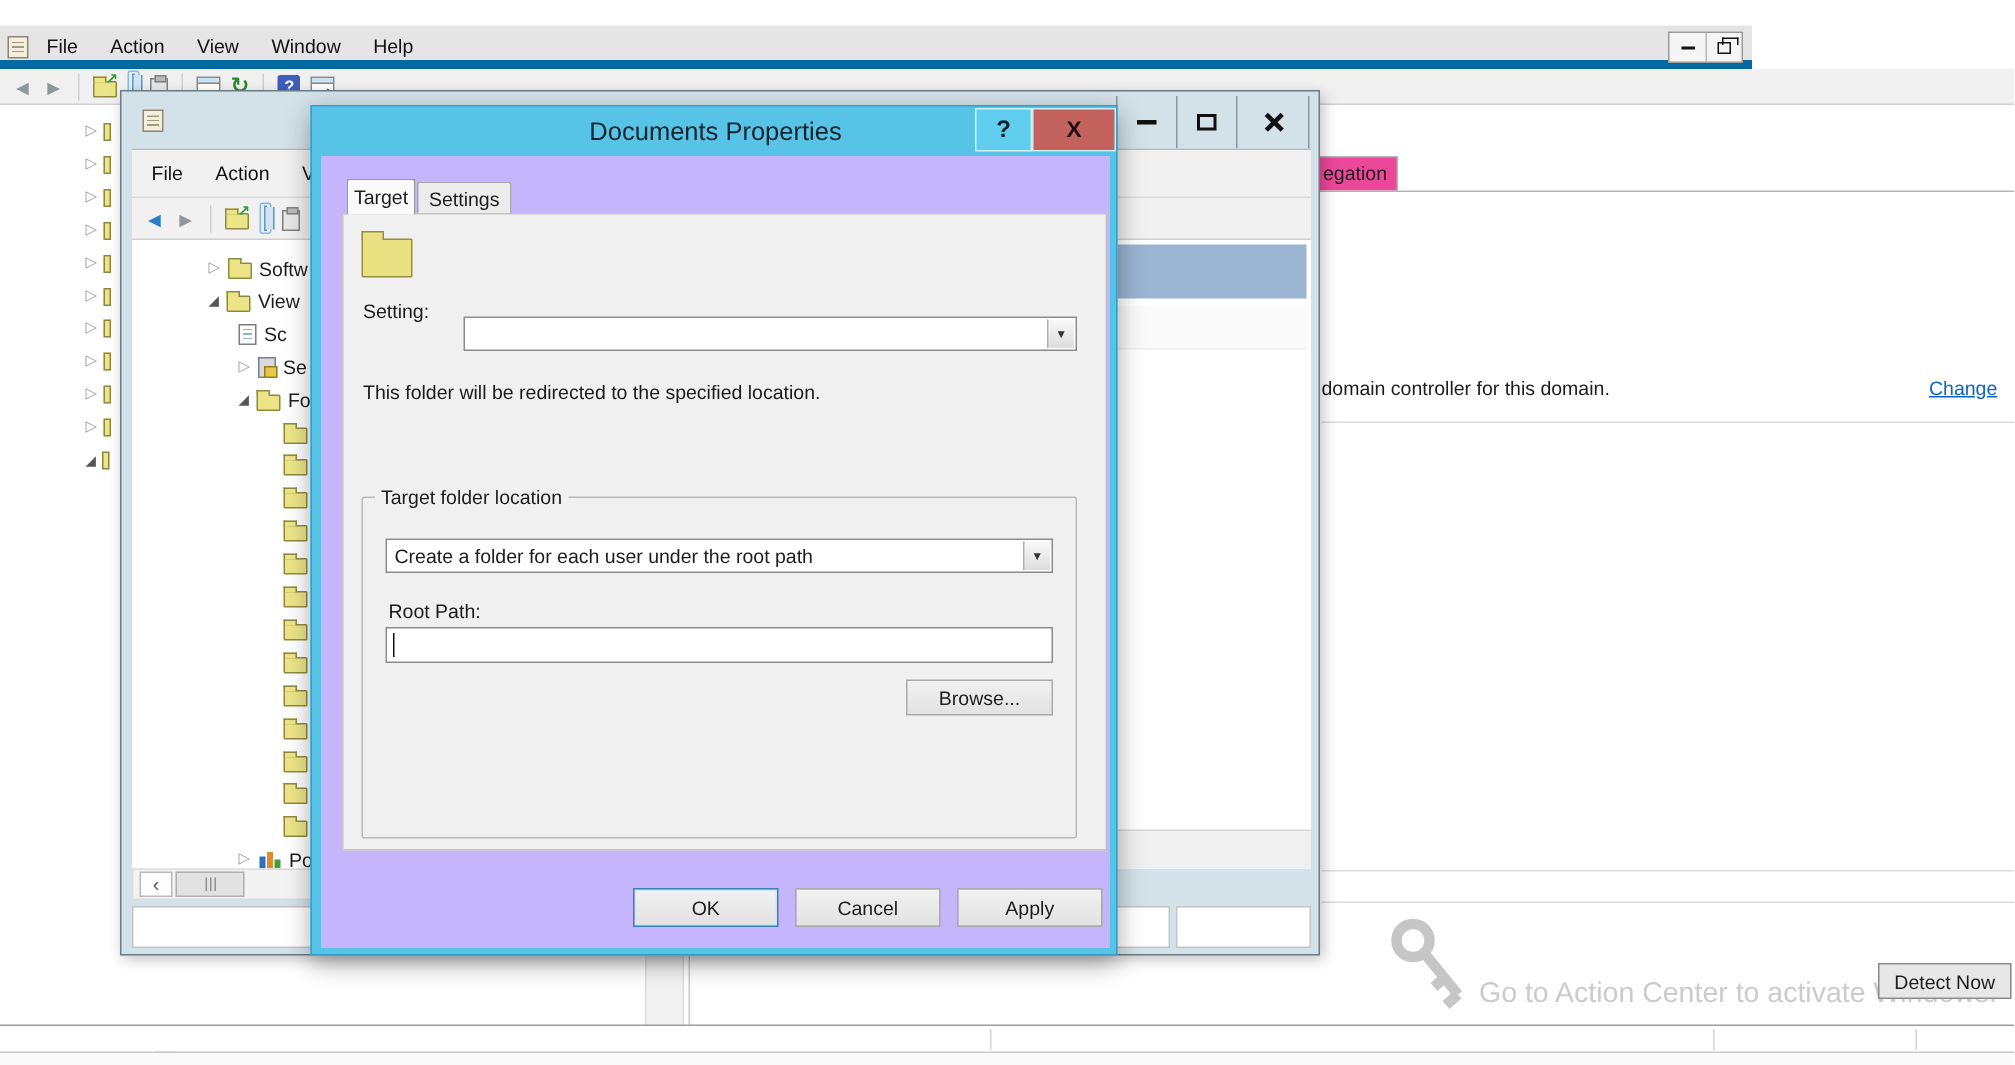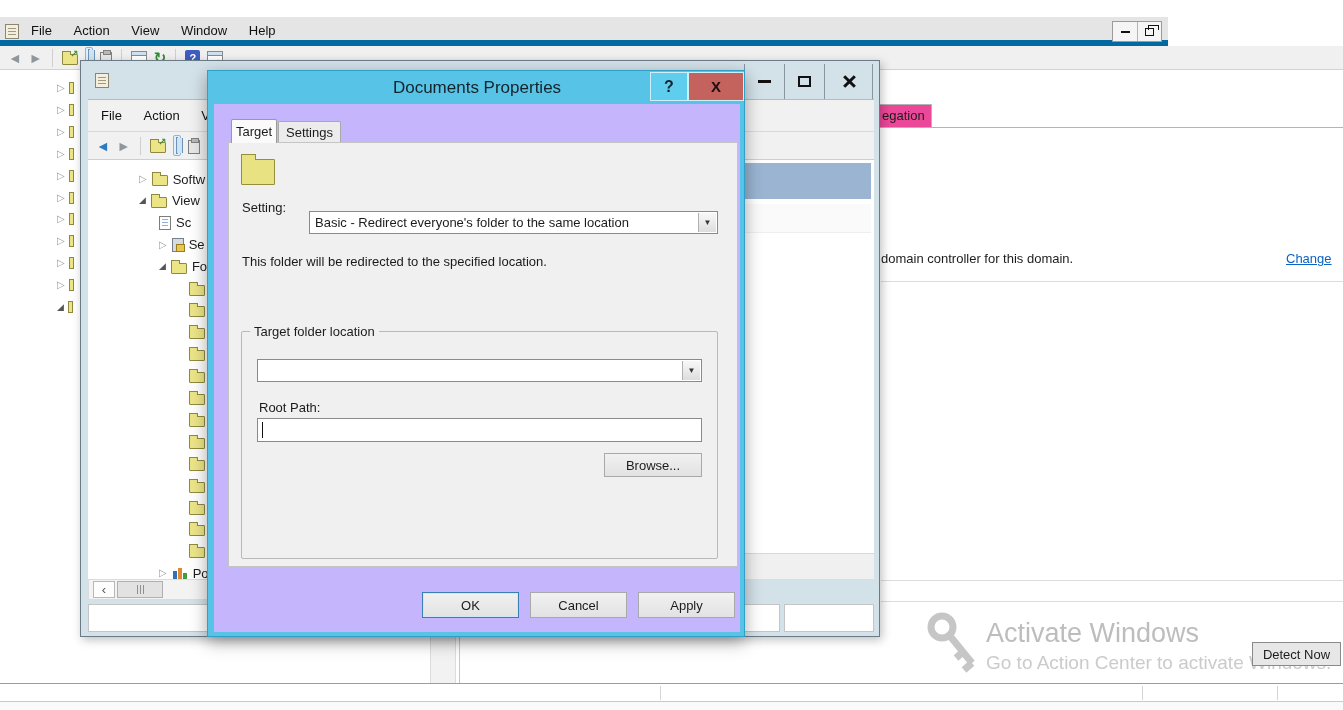--- a/index.html
+++ b/index.html
@@ -254,21 +254,20 @@
   <div class="abs rp-line" style="left:881px;top:601px;width:462px;"></div>
 
   <svg class="abs" style="left:923px;top:610px;" width="58" height="64" viewBox="0 0 58 64">
     <g fill="none" stroke="#c6c6c6" stroke-width="7">
       <circle cx="19" cy="17" r="11"></circle>
       <path d="M27 26 L49 53"></path>
       <path d="M41 41 L33 48"></path>
       <path d="M49 53 L41 60"></path>
     </g>
   </svg>
-  <div class="abs wm-title" style="left:986px;top:618px;">Activate Windows</div>
   <div class="abs wm-sub" style="left:986px;top:652px;">Go to Action Center to activate Windows.</div>
   <div class="abs detect-btn">Detect Now</div>
 
   <div class="abs statusbar-topline"></div>
   <div class="abs statusbar">
     <span class="status-div" style="left:660px;"></span>
     <span class="status-div" style="left:1142px;"></span>
     <span class="status-div" style="left:1277px;"></span>
   </div>
   <div class="abs statusbar-bottomline"></div>
@@ -398,33 +397,33 @@
 
     <div class="abs dlg-body">
       <div class="tab active">Target</div>
       <div class="tab inactive">Settings</div>
       <div class="abs tab-page"></div>
 
       <div class="abs big-folder"></div>
 
       <div class="abs dlg-text" style="left:28px;top:96px;">Setting:</div>
       <div class="abs combo" style="left:95px;top:107px;width:409px;height:23px;">
-        <span class="val">Basic - Redirect everyone's folder to the same location</span>
         <span class="dd">
             <span>▼</span>
           </span>
       </div>
 
       <div class="abs groupbox">
         <span class="groupbox-legend">Target folder location</span>
       </div>
 
       <div class="abs dlg-text" style="left:28px;top:150px;">This folder will be redirected to the specified location.</div>
 
       <div class="abs combo" style="left:43px;top:255px;width:445px;height:23px;">
+        <span class="val">Create a folder for each user under the root path</span>
         <span class="dd">
             <span>▼</span>
           </span>
       </div>
 
       <div class="abs dlg-text" style="left:45px;top:296px;">Root Path:</div>
       <div class="abs textinput">
         <span class="caret"></span>
         <span></span>
       </div>

